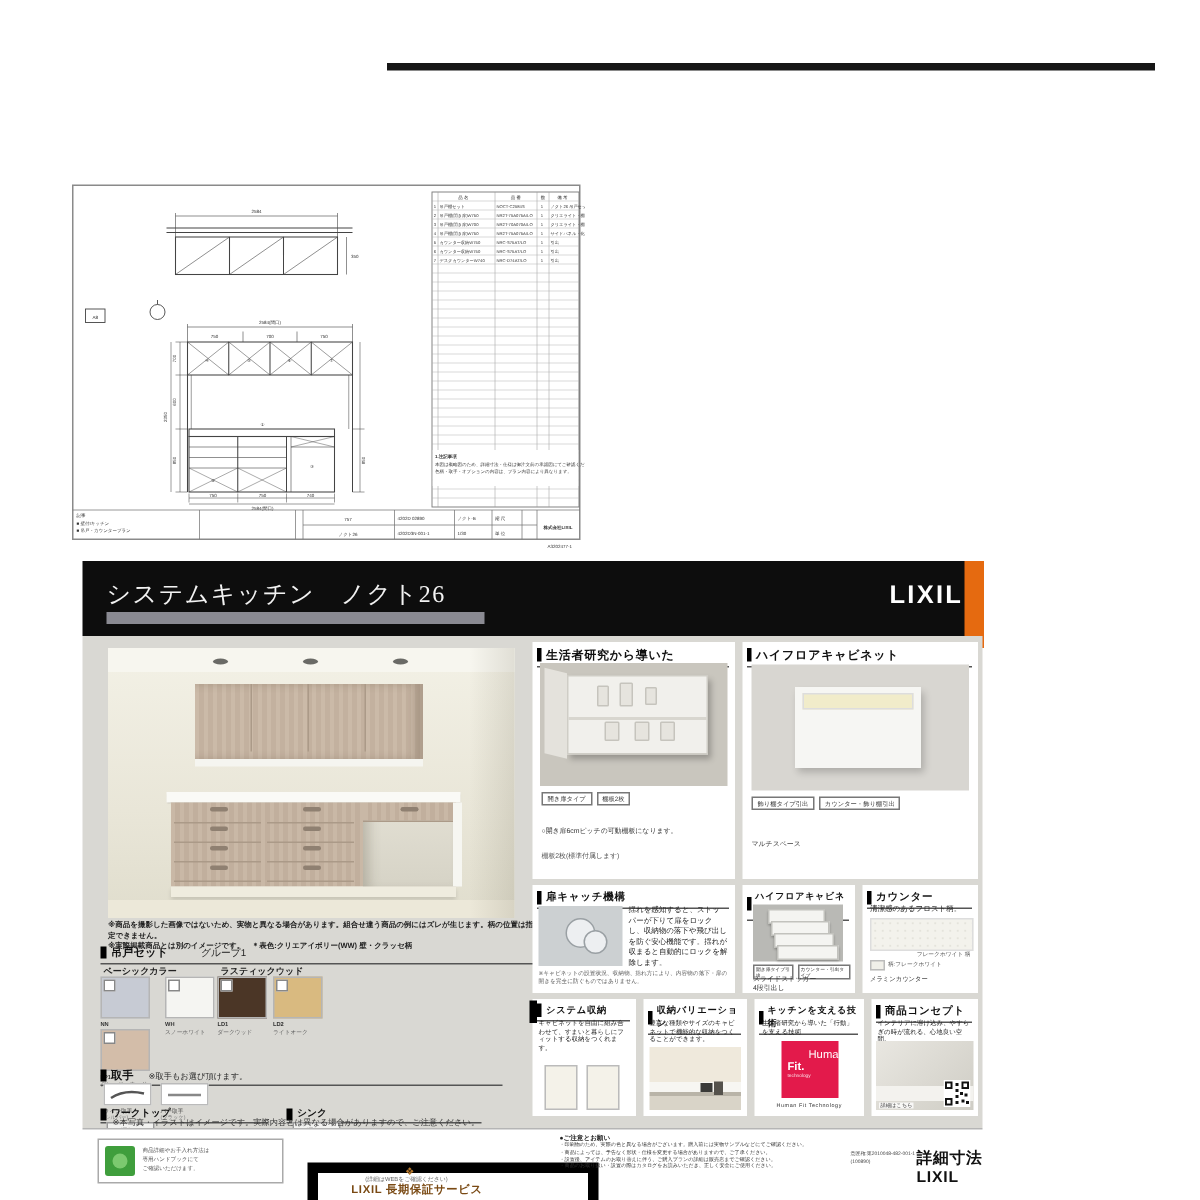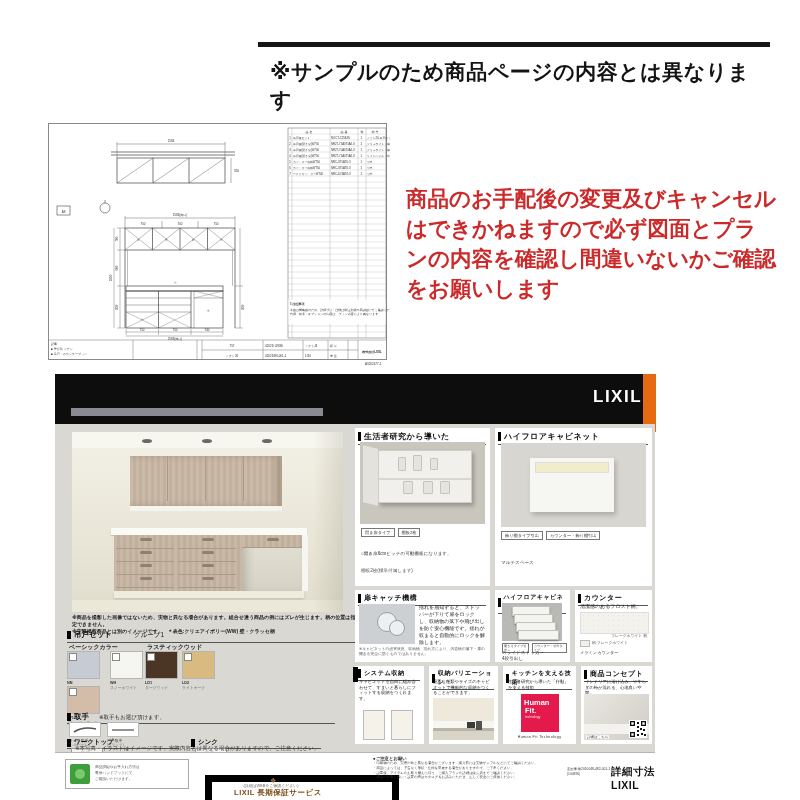--- a/index.html
+++ b/index.html
@@ -96,21 +96,21 @@
   .ph-desk .dsk{position:absolute;left:20%;top:18%;width:58%;height:64%;background:#f6f6f3;box-shadow:2px 3px 5px rgba(0,0,0,.2);}
   .ph-desk .lamp{position:absolute;left:6%;top:8%;width:86%;height:16%;background:#f1ecca;border:1px solid #ddd;}
   .ph-catch{background:#ccd0d2;}
   .ph-catch .c1{position:absolute;border-radius:50%;background:#edeff1;border:1px solid #9aa0a4;}
   .ph-drawers{background:#b9b9b5;}
   .drw{position:absolute;background:#f4f4f1;border:0.5px solid #c2c2bd;box-shadow:0 1.5px 1.5px rgba(0,0,0,.25);}
   .ph-texture{background:#f3f2ec;background-image:radial-gradient(#e4e3db 0.7px,transparent 0.7px);background-size:5px 5px;border:.5px solid #ddd;}
   .thumb{background:#f4f2e9;border:.5px solid #bbb;}
   .ph-kitchen{background:linear-gradient(180deg,#efe9dc 0 55%,#f7f6f2 55% 72%,#b9b4a8 72% 78%,#d9d4c8 78% 100%);}
   .hf-logo{background:#e31a4b;color:#fff;}
-  .hf-l1{font-size:7.5px;font-weight:bold;line-height:8px;padding:5px 0 0 3px;}
+  .hf-l1{font-size:7.5px;font-weight:normal;line-height:8px;padding:5px 0 0 18px;}
   .hf-l2{font-size:7.5px;font-weight:bold;line-height:8px;padding-left:4px;}
   .hf-l3{font-size:3.2px;padding-left:4px;opacity:.85;}
   .hf-cap{font-size:3.6px;color:#333;letter-spacing:.4px;}
   .ph-concept{background:linear-gradient(135deg,#e9e7e1,#cfcdc5);}
   .body-note{font-size:5.5px;color:#333;}
 
   
   .certbox{left:10px;top:6px;width:122px;height:28px;border:.5px solid #aaa;background:#fff;}
   .cert-ico{position:absolute;left:4px;top:4px;width:20px;height:20px;background:#3f9e3c;border-radius:2px;}
   .cert-ico:after{content:"";position:absolute;left:5px;top:5px;width:10px;height:10px;border-radius:50%;background:#7cc96f;}
@@ -123,21 +123,20 @@
   .notice-l{font-size:3.4px;line-height:4.8px;color:#333;}
   .rights{font-size:3.3px;line-height:4.6px;color:#444;}
   .company{font-size:10.5px;font-weight:bold;color:#111;letter-spacing:.5px;}
 </style>
 </head>
 <body>
 
 <div id="stage">
 
   <div class="abs hd-line"></div>
-  <div class="abs hd-note">※サンプルのため商品ページの内容とは異なります</div>
 
   <div class="abs" id="drawing">
     <svg width="345" height="246" viewBox="0 0 345 246" font-family="Liberation Sans, DejaVu Sans, sans-serif">
       <rect x="3.5" y="1.5" width="338" height="236" fill="#ffffff" stroke="#8a8a8a" stroke-width="1"></rect>
 
       <g stroke="#444" stroke-width="0.7" fill="none">
         <line x1="66" y1="30" x2="190" y2="30"></line>
         <line x1="66" y1="33" x2="190" y2="33"></line>
         <rect x="72" y="36" width="108" height="25"></rect>
         <line x1="108" y1="36" x2="108" y2="61"></line>
@@ -357,24 +356,24 @@
       <text class="dwt" x="220" y="234.5" font-size="2.6">4202D3N-001-1</text>
       <text class="dwt" x="260" y="224.5" font-size="2.6">ノクト-B</text>
       <text class="dwt" x="260" y="234.5" font-size="2.6">1/30</text>
       <text class="dwt" x="285" y="224.5" font-size="2.6">縮 尺</text>
       <text class="dwt" x="285" y="234.5" font-size="2.6">単 位</text>
       <text class="dwt" x="327" y="230.5" text-anchor="middle" font-size="5" font-weight="bold">株式会社LIXIL</text>
       <text class="dwt" x="320" y="243" font-size="2.5" fill="#888">A3202477-1</text>
     </svg>
   </div>
 
-  <div class="abs warn">商品のお手配後の変更及びキャンセルはできかねますので必ず図面とプランの内容を確認し間違いないかご確認をお願いします</div>
 
   <div class="abs" id="catalog">
     <div class="abs cat-head">
+      <div class="abs cat-title">システムキッチン　ノクト26</div>
       <div class="abs cat-subbar"></div>
       <div class="abs cat-logo">LIXIL</div>
     </div>
     <div class="abs cat-orange"></div>
 
     <div class="abs cat-body">
 
       <div class="abs kr">
         <div class="abs kr-ceil"></div>
         <div class="abs kr-spot" style="left:70px;"></div>

